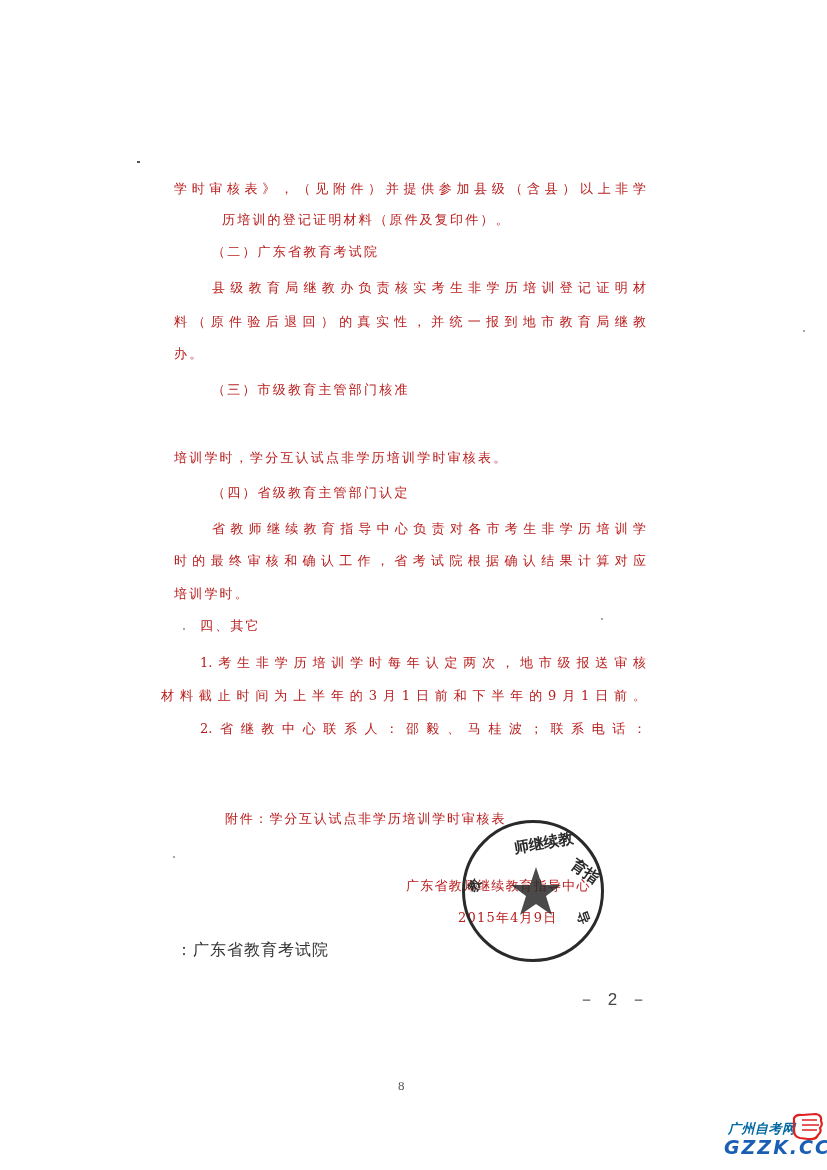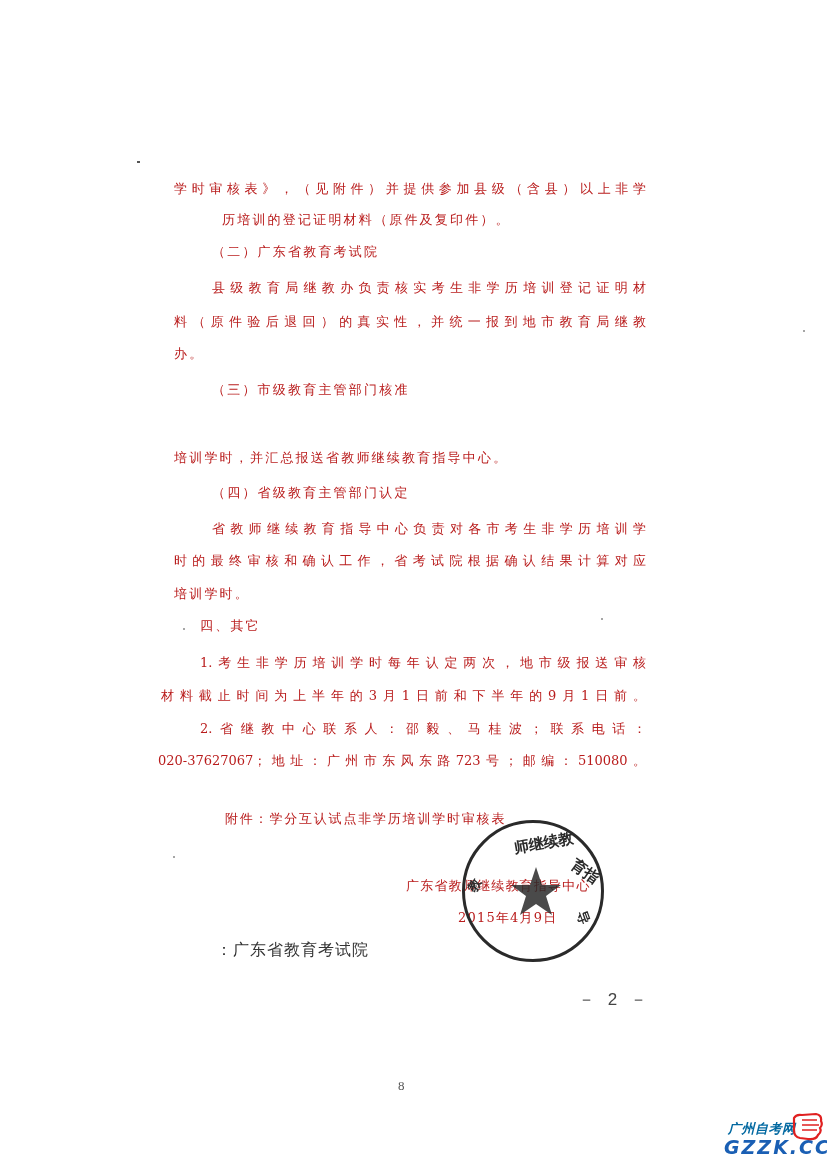--- a/index.html
+++ b/index.html
@@ -46,21 +46,20 @@
       background: #888;
       border-radius: 1px;
     }
     .small-line {
       position: absolute;
       font-size: 16px;
       line-height: 20px;
       white-space: nowrap;
       letter-spacing: 1px;
       color: #333;
-      margin-left: 40px;
     }
     .page-num {
       position: absolute;
       font-family: "Liberation Sans", sans-serif;
       font-size: 17px;
       color: #444;
       letter-spacing: 4px;
     }
     .footer-num {
       position: absolute;
@@ -128,37 +127,36 @@
   <div class="line" style="left:212px; top:240px;">（二）广东省教育考试院</div>
 
   <div class="line justify" style="left:212px; top:276px; width:434px;">县级教育局继教办负责核实考生非学历培训登记证明材</div>
   <div class="line justify" style="left:174px; top:310px;">料（原件验后退回）的真实性，并统一报到地市教育局继教</div>
   <div class="line" style="left:174px; top:342px;">办。</div>
 
   <div class="dot" style="left:803px; top:330px;"></div>
 
   <div class="line" style="left:212px; top:378px;">（三）市级教育主管部门核准</div>
 
-  <div class="line" style="left:174px; top:446px;">培训学时，并汇总报送省教师继续教育指导中心。</div>
+  <div class="line" style="left:174px; top:446px;">培训学时，学分互认试点非学历培训学时审核表。</div>
 
   <div class="line" style="left:212px; top:481px;">（四）省级教育主管部门认定</div>
 
   <div class="line justify" style="left:212px; top:517px; width:434px;">省教师继续教育指导中心负责对各市考生非学历培训学</div>
   <div class="line justify" style="left:174px; top:549px;">时的最终审核和确认工作，省考试院根据确认结果计算对应</div>
   <div class="line" style="left:174px; top:582px;">培训学时。</div>
 
   <div class="dot" style="left:183px; top:628px;"></div>
   <div class="dot" style="left:601px; top:618px;"></div>
 
   <div class="line" style="left:200px; top:614px;">四、其它</div>
 
   <div class="line justify" style="left:200px; top:651px; width:446px;">1.考生非学历培训学时每年认定两次，地市级报送审核</div>
   <div class="line justify" style="left:161px; top:684px; width:485px;">材料截止时间为上半年的3月1日前和下半年的9月1日前。</div>
   <div class="line justify" style="left:200px; top:717px; width:446px;">2.省继教中心联系人：邵毅、马桂波；联系电话：</div>
-  <div class="line justify" style="left:158px; top:749px; width:488px;">020-37627067；地址：广州市东风东路723号；邮编：510080。</div>
 
   <div class="line" style="left:193px; top:807px; letter-spacing:1.8px;margin-left:32px;">附件：学分互认试点非学历培训学时审核表</div>
 
   <div class="dot" style="left:173px; top:856px;"></div>
 
   <div class="line" style="left:406px; top:874px; letter-spacing:1.2px;">广东省教师继续教育指导中心</div>
   <div class="line" style="left:458px; top:906px; letter-spacing:1.2px;">2015年4月9日</div>
 
   <div class="seal">
     <svg width="142" height="142" viewBox="0 0 142 142">

